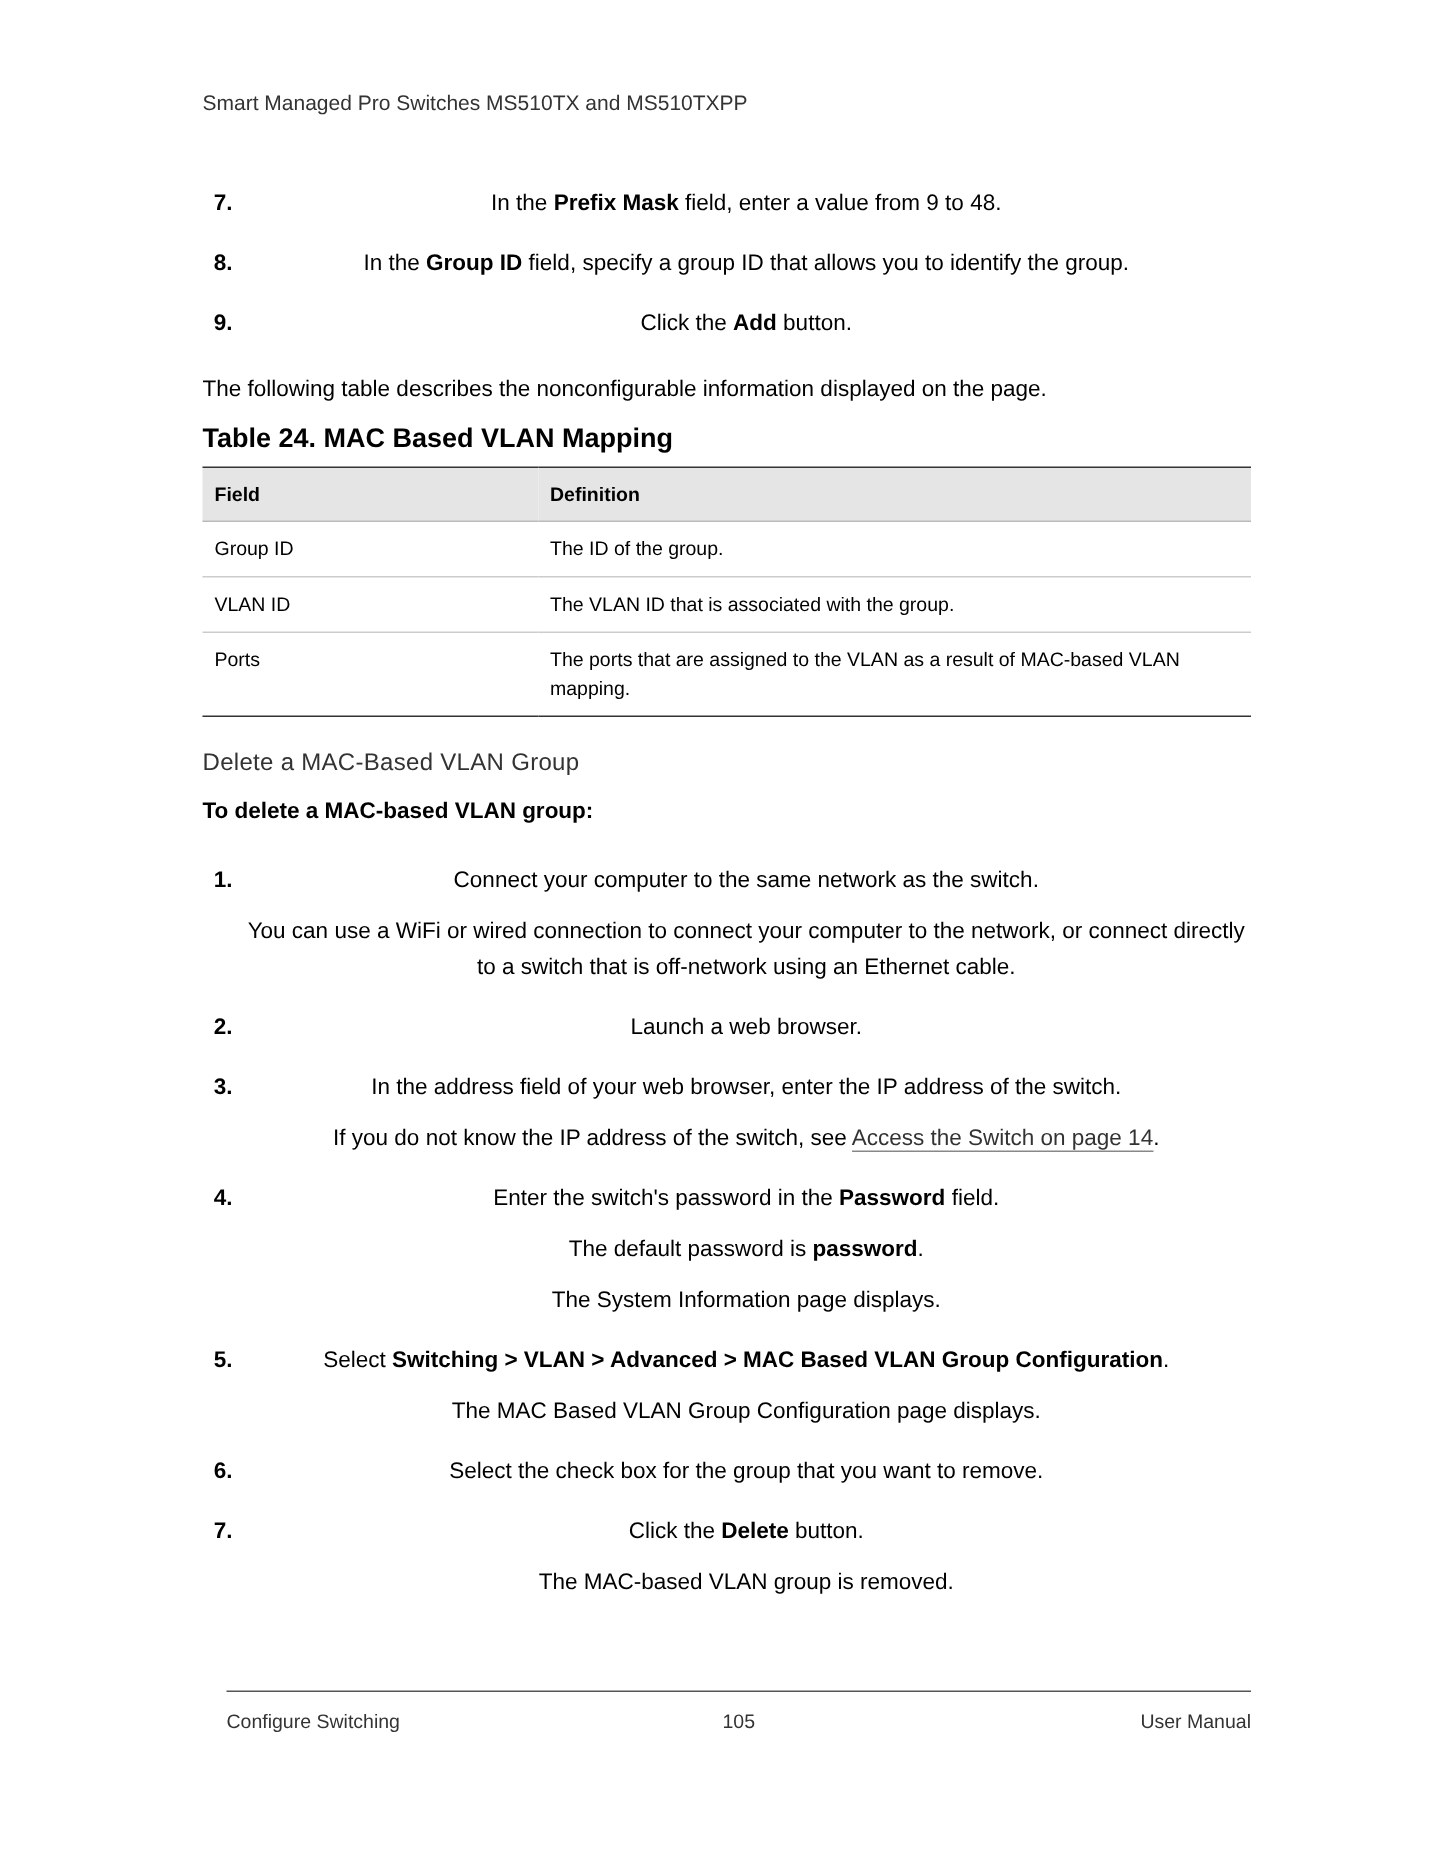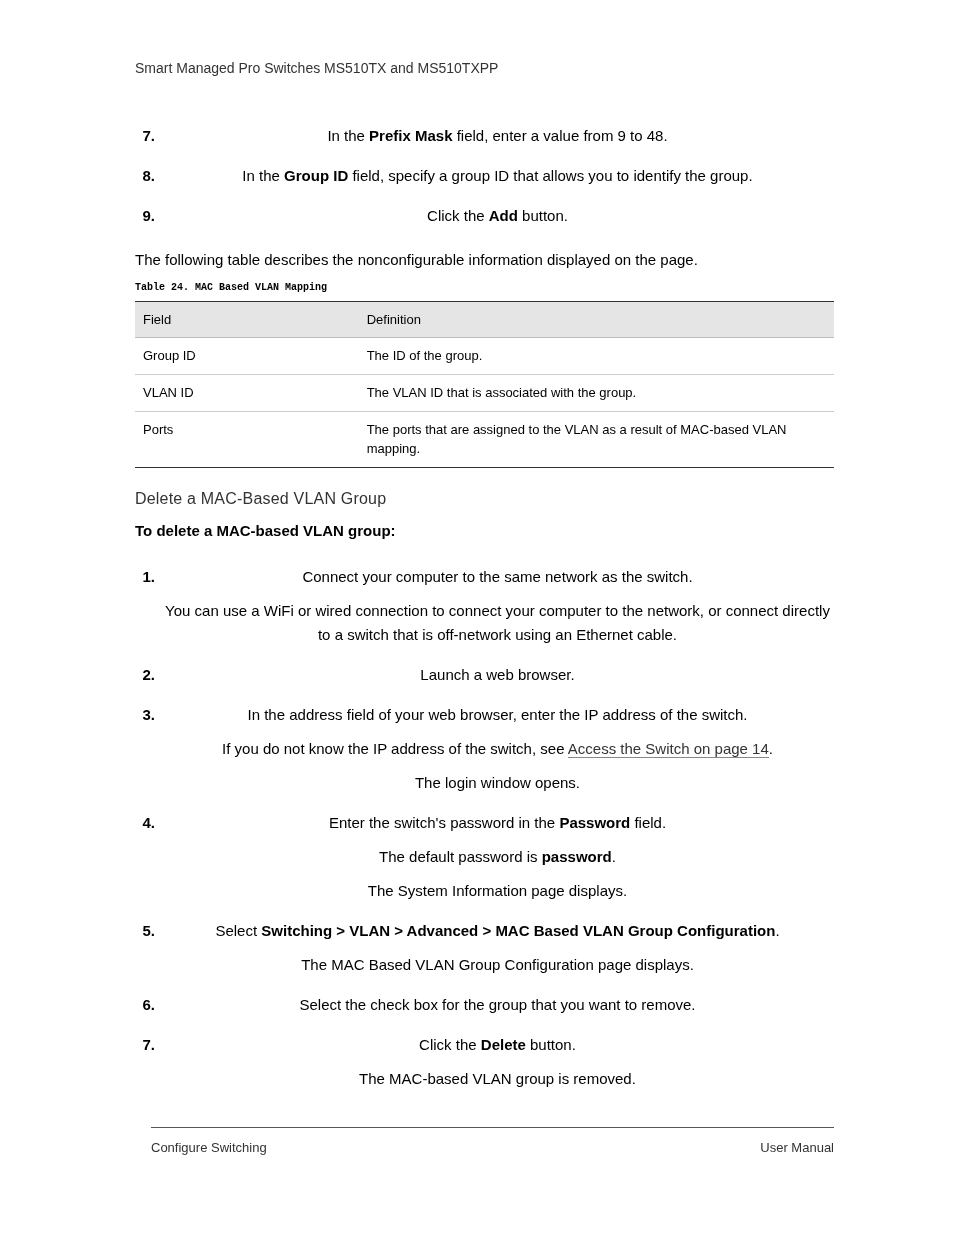--- a/index.html
+++ b/index.html
@@ -44,37 +44,36 @@
     margin-bottom: 10px;
   }
   .step-body p:first-child { margin-top: 0; }
   .bold { font-weight: bold; }
   .intro-line {
     font-size: 15px;
     margin: 10px 0 10px 0;
     line-height: 1.6;
   }
   .table-caption {
-    font-size: 10px;
+    font-size: 18px;
     font-weight: bold;
     margin: 10px 0 8px 0;
-    font-family: Liberation Mono, monospace;
   }
   .vlan-table {
     width: 100%;
     border-collapse: collapse;
     font-size: 13px;
     margin-bottom: 22px;
     border-top: 1px solid #333;
     border-bottom: 1px solid #333;
   }
   .vlan-table th {
     background: #e5e5e5;
     text-align: left;
-    font-weight: normal;
+    font-weight: bold;
     padding: 10px 8px;
     border-bottom: 1px solid #bbb;
   }
   .vlan-table td {
     padding: 9px 8px;
     border-bottom: 1px solid #ccc;
     vertical-align: top;
     line-height: 1.4;
   }
   .vlan-table tr:last-child td { border-bottom: none; }
@@ -182,21 +181,20 @@
     <span class="step-num">2.</span>
     <div class="step-body">
       <p>Launch a web browser.</p>
     </div>
   </li>
   <li class="step">
     <span class="step-num">3.</span>
     <div class="step-body">
       <p>In the address field of your web browser, enter the IP address of the switch.</p>
       <p><span>If you do not know the IP address of the switch, see </span><a href="#" class="xref">Access the Switch on page 14</a><span>.</span></p>
-      <p>The login window opens.</p>
     </div>
   </li>
   <li class="step">
     <span class="step-num">4.</span>
     <div class="step-body">
       <p><span>Enter the switch's password in the </span><span class="bold">Password</span><span> field.</span></p>
       <p><span>The default password is </span><span class="bold">password</span><span>.</span></p>
       <p>The System Information page displays.</p>
     </div>
   </li>
@@ -217,14 +215,15 @@
     <span class="step-num">7.</span>
     <div class="step-body">
       <p><span>Click the </span><span class="bold">Delete</span><span> button.</span></p>
       <p>The MAC-based VLAN group is removed.</p>
     </div>
   </li>
 </ol>
 
 <div class="footer">
   <span>Configure Switching</span>
+  <span class="center">105</span>
   <span>User Manual</span>
 </div>
 
 </body></html>

